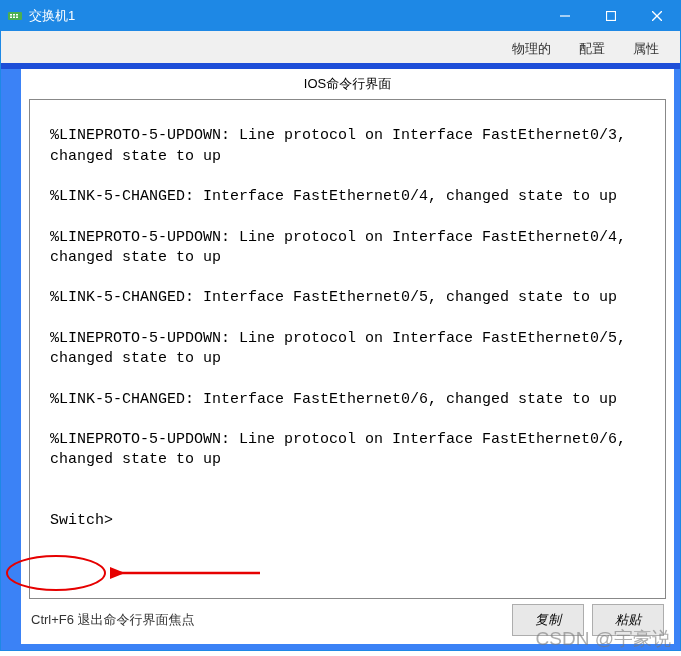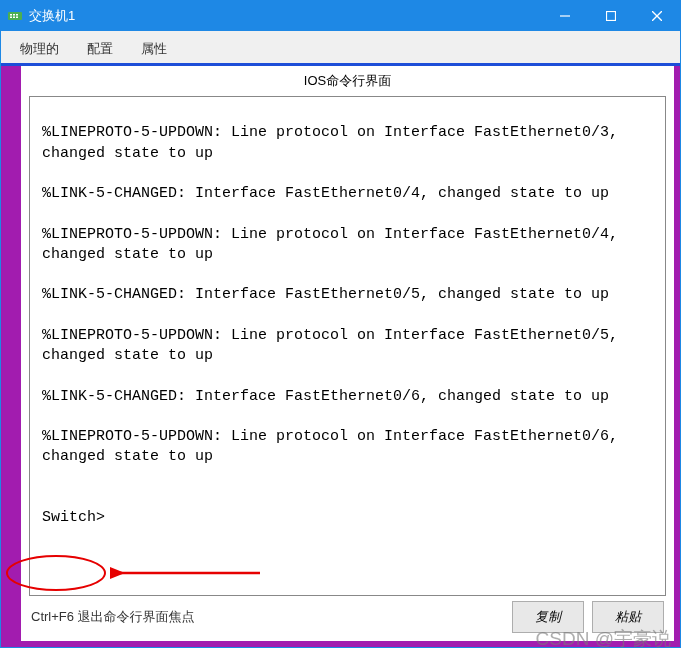--- a/index.html
+++ b/index.html
@@ -1,29 +1,29 @@
 <!DOCTYPE html>
 <html><head>
 <meta charset="utf-8">
 <style>
   * { box-sizing: border-box; margin: 0; padding: 0; }
   body { font-family: "Microsoft YaHei", "SimSun", Arial, sans-serif; font-size: 13px; background: #fff; width: 681px; height: 656px; overflow: hidden; position: relative; }
-  .window { width: 681px; border: 1px solid #1e88e5; background: #a21caf; }
+  .window { width: 681px; border: 1px solid #1e88e5; background: #3b82f6; }
   .titlebar { height: 30px; background: #1e88e5; color: #fff; display: flex; align-items: center; padding-left: 6px; }
   .titlebar .icon { width: 16px; height: 16px; margin-right: 6px; display: inline-flex; align-items: center; justify-content: center; }
   .title-text { flex: 1; font-size: 13px; }
   .winbtns { display: flex; height: 100%; }
   .winbtn { width: 46px; height: 100%; display: flex; align-items: center; justify-content: center; color: #fff; font-size: 14px; cursor: pointer; }
-  .tabs { display: flex; background: #f0f0f0; padding: 4px 6px 0 6px; border-bottom: 3px solid #1d4ed8; }
+  .tabs { display: flex; background: #f0f0f0; padding: 4px 6px 0 6px; border-bottom: 6px solid #1d4ed8; justify-content: flex-end; }
   .tab { padding: 4px 12px; border: 1px solid transparent; margin-right: 2px; font-size: 13px; cursor: pointer; color: #333; }
   .tab.active { background: #fff; border: 1px solid #bbb; border-bottom: 1px solid #fff; position: relative; top: 1px; }
   .panel { background: #fff; margin: 0 6px 6px 20px; }
   .panel-title { text-align: center; font-size: 13px; padding: 6px 0; }
   .terminal-wrap { margin: 0 8px; }
-  .terminal { width: 100%; height: 500px; border: 1px solid #888; background: #fff; font-family: "Courier New", monospace; font-size: 15px; padding: 6px 12px; overflow-y: scroll; white-space: pre-wrap; line-height: 1.35; color: #000; position: relative; }
+  .terminal { width: 100%; height: 500px; border: 1px solid #888; background: #fff; font-family: "Courier New", monospace; font-size: 15px; padding: 6px 20px; overflow-y: scroll; white-space: pre-wrap; line-height: 1.35; color: #000; position: relative; }
   .bottom-row { display: flex; align-items: center; padding: 5px 10px 8px 10px; }
   .hint { flex: 1; font-size: 13px; color: #333; }
   .btn { width: 72px; height: 32px; margin-left: 8px; background: #e8e8e8; border: 1px solid #adadad; font-size: 13px; cursor: pointer; font-style: italic; }
   .watermark { position: absolute; bottom: 4px; right: 10px; color: rgba(120,120,120,0.6); font-size: 19px; pointer-events: none; }
   .anno-ellipse { position: absolute; border: 2px solid #e60000; border-radius: 50%; pointer-events: none; z-index: 5; }
   .anno-arrow { position: absolute; pointer-events: none; z-index: 5; }
 </style>
 </head>
 <body>
 

